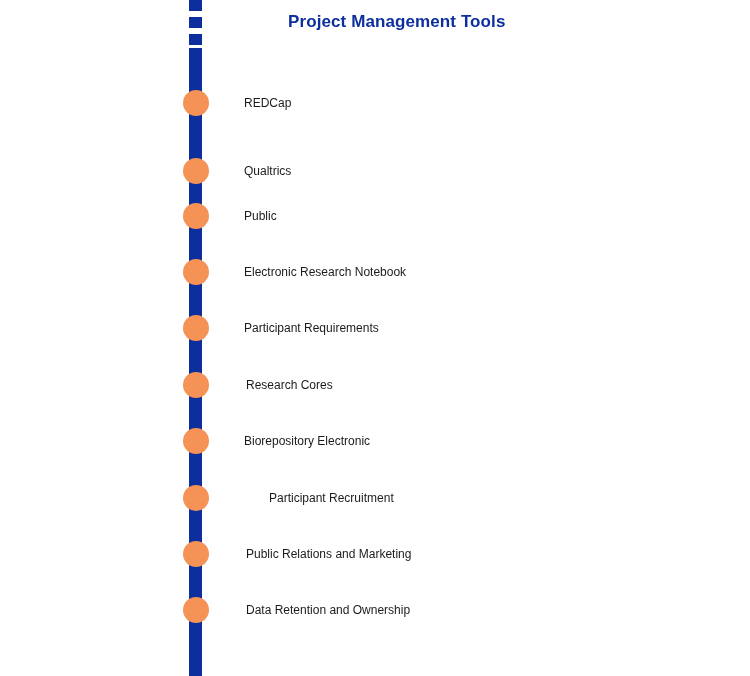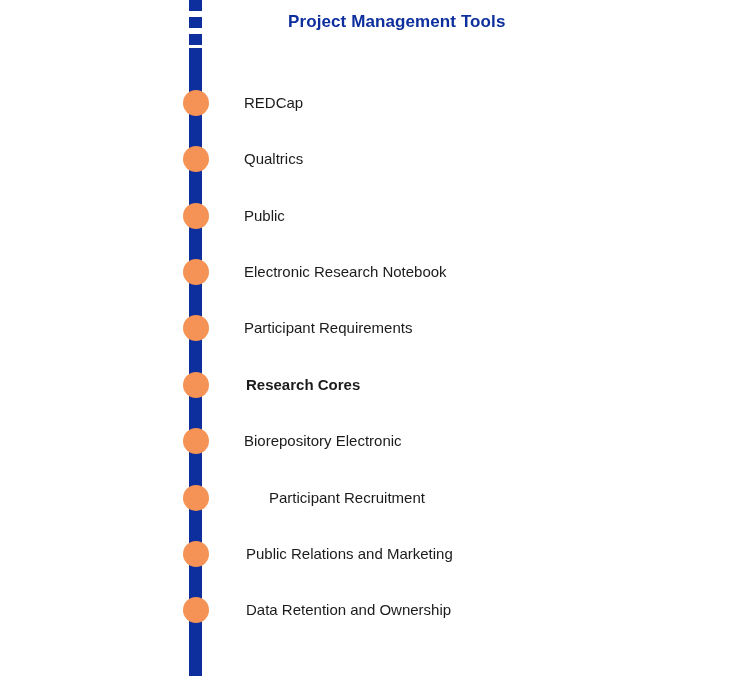--- a/index.html
+++ b/index.html
@@ -66,60 +66,60 @@
     left: 183px;
     top: 0px;
     width: 26px;
     height: 26px;
     border-radius: 50%;
     background: #f59256;
   }
   .node .label {
     position: absolute;
     top: 2px;
-    font-size: 15px;
+    font-size: 12px;
     color: #1b1b1b;
     white-space: nowrap;
     line-height: 22px;
   }
 </style>
 </head>
 <body>
 
 <div id="timeline">
 
   <div class="spine-dashed"></div>
   <div class="spine-solid"></div>
 
   <div class="title">Project Management Tools</div>
 
   <div id="nodes">
       <div class="node" style="top: 90px;">
         <div class="dot" style="background: rgb(245, 146, 86);"></div>
         <div class="label" style="left: 244px;">REDCap</div>
       </div>
-      <div class="node" style="top: 146px;">
+      <div class="node" style="top: 158px;">
         <div class="dot" style="background: rgb(245, 146, 86);"></div>
         <div class="label" style="left: 244px;">Qualtrics</div>
       </div>
       <div class="node" style="top: 203px;">
         <div class="dot" style="background: rgb(245, 146, 86);"></div>
         <div class="label" style="left: 244px;">Public</div>
       </div>
       <div class="node" style="top: 259px;">
         <div class="dot" style="background: rgb(245, 146, 86);"></div>
         <div class="label" style="left: 244px;">Electronic Research Notebook</div>
       </div>
       <div class="node" style="top: 315px;">
         <div class="dot" style="background: rgb(245, 146, 86);"></div>
         <div class="label" style="left: 244px;">Participant Requirements</div>
       </div>
       <div class="node" style="top: 372px;">
         <div class="dot" style="background: rgb(245, 146, 86);"></div>
-        <div class="label" style="left: 246px; font-weight: bold;">Research Cores</div>
+        <div class="label" style="left: 246px;">Research Cores</div>
       </div>
       <div class="node" style="top: 428px;">
         <div class="dot" style="background: rgb(245, 146, 86);"></div>
         <div class="label" style="left: 244px;">Biorepository Electronic</div>
       </div>
       <div class="node" style="top: 485px;">
         <div class="dot" style="background: rgb(245, 146, 86);"></div>
         <div class="label" style="left: 245px; margin-left: 24px;">Participant Recruitment</div>
       </div>
       <div class="node" style="top: 541px;">

